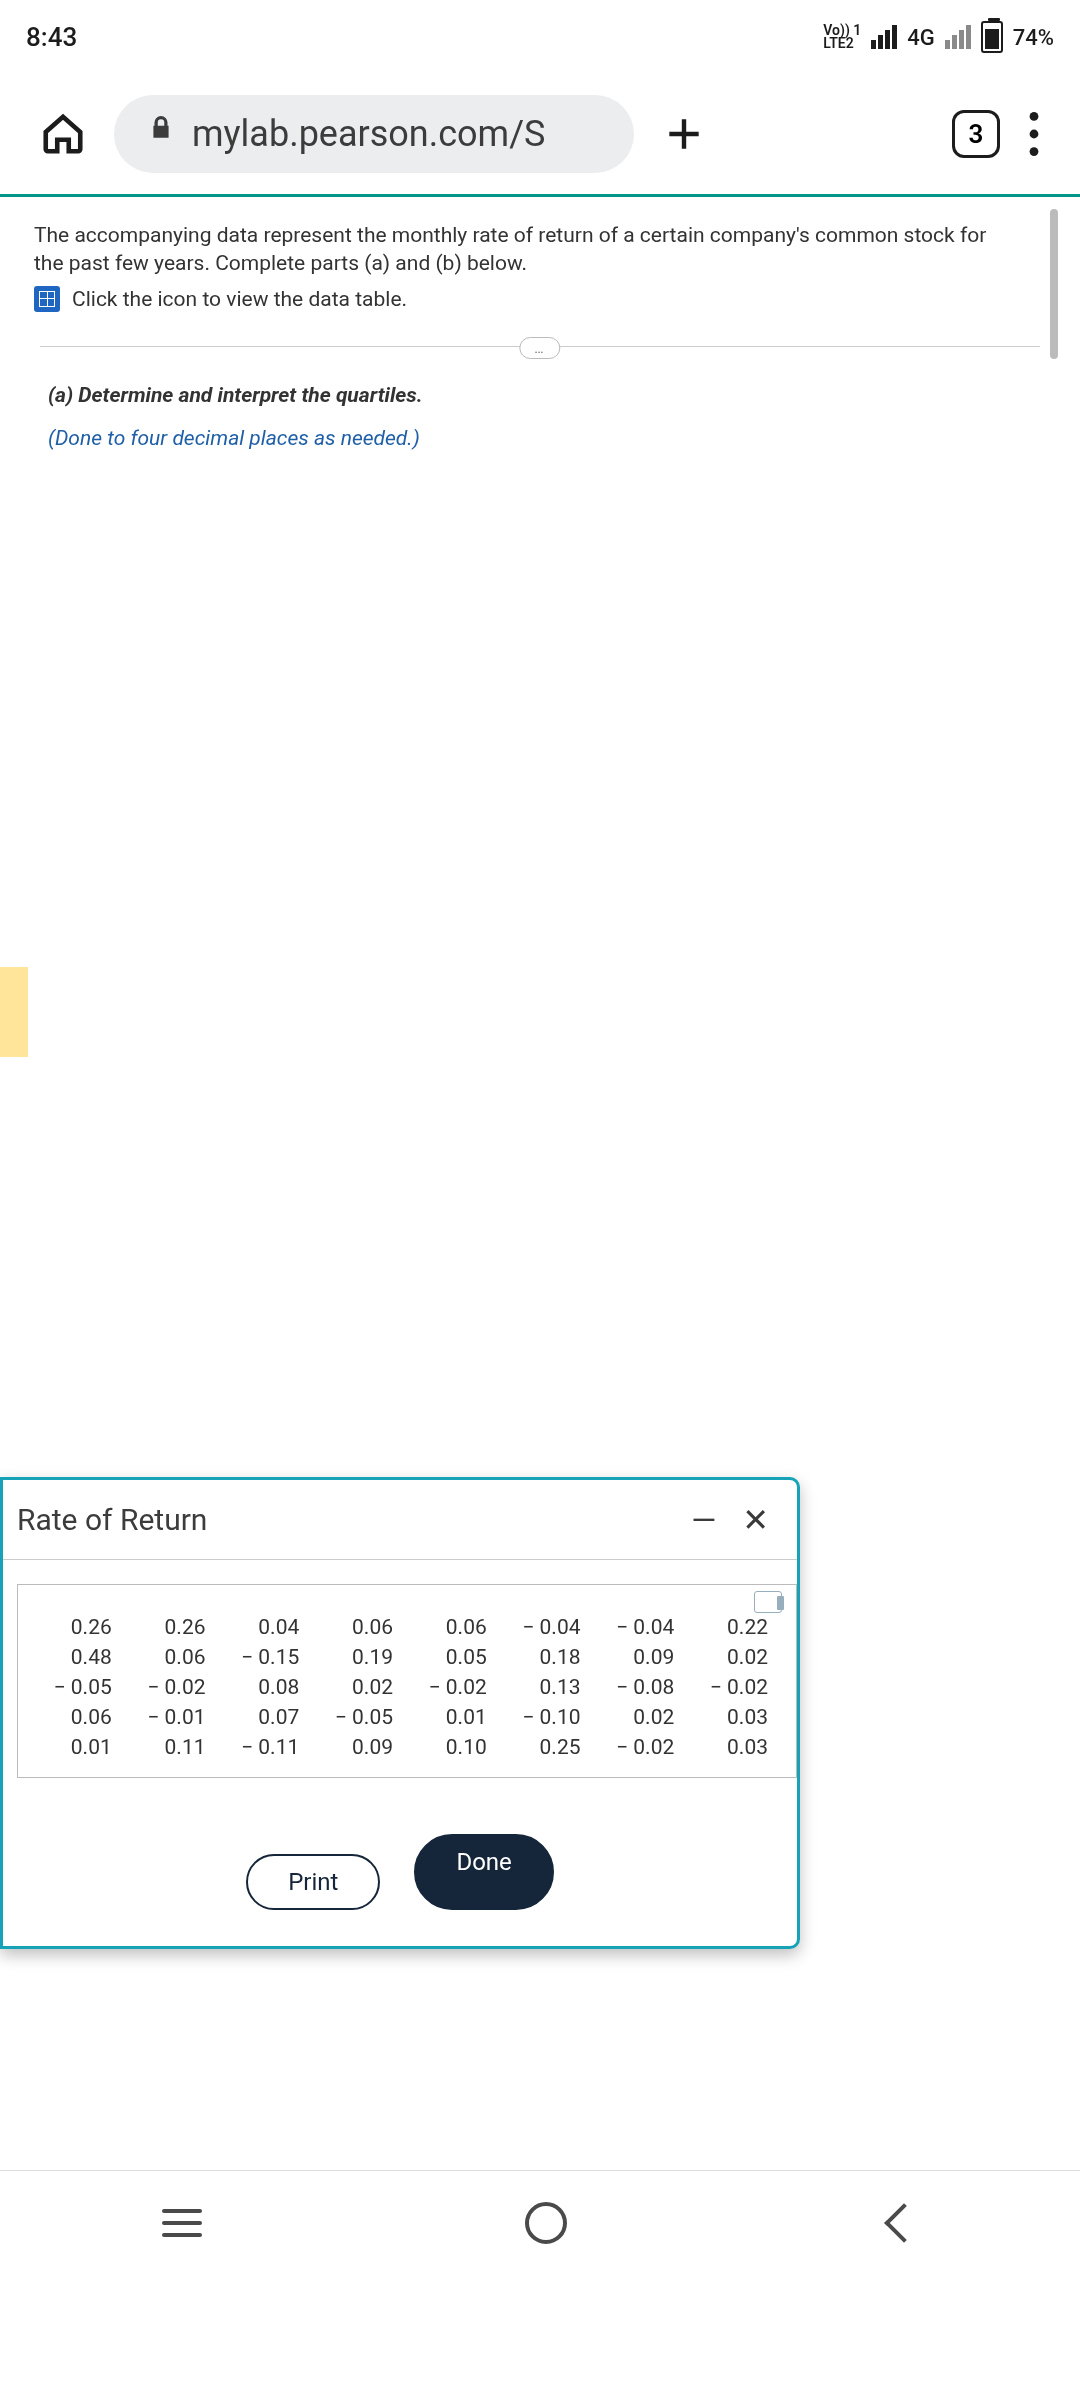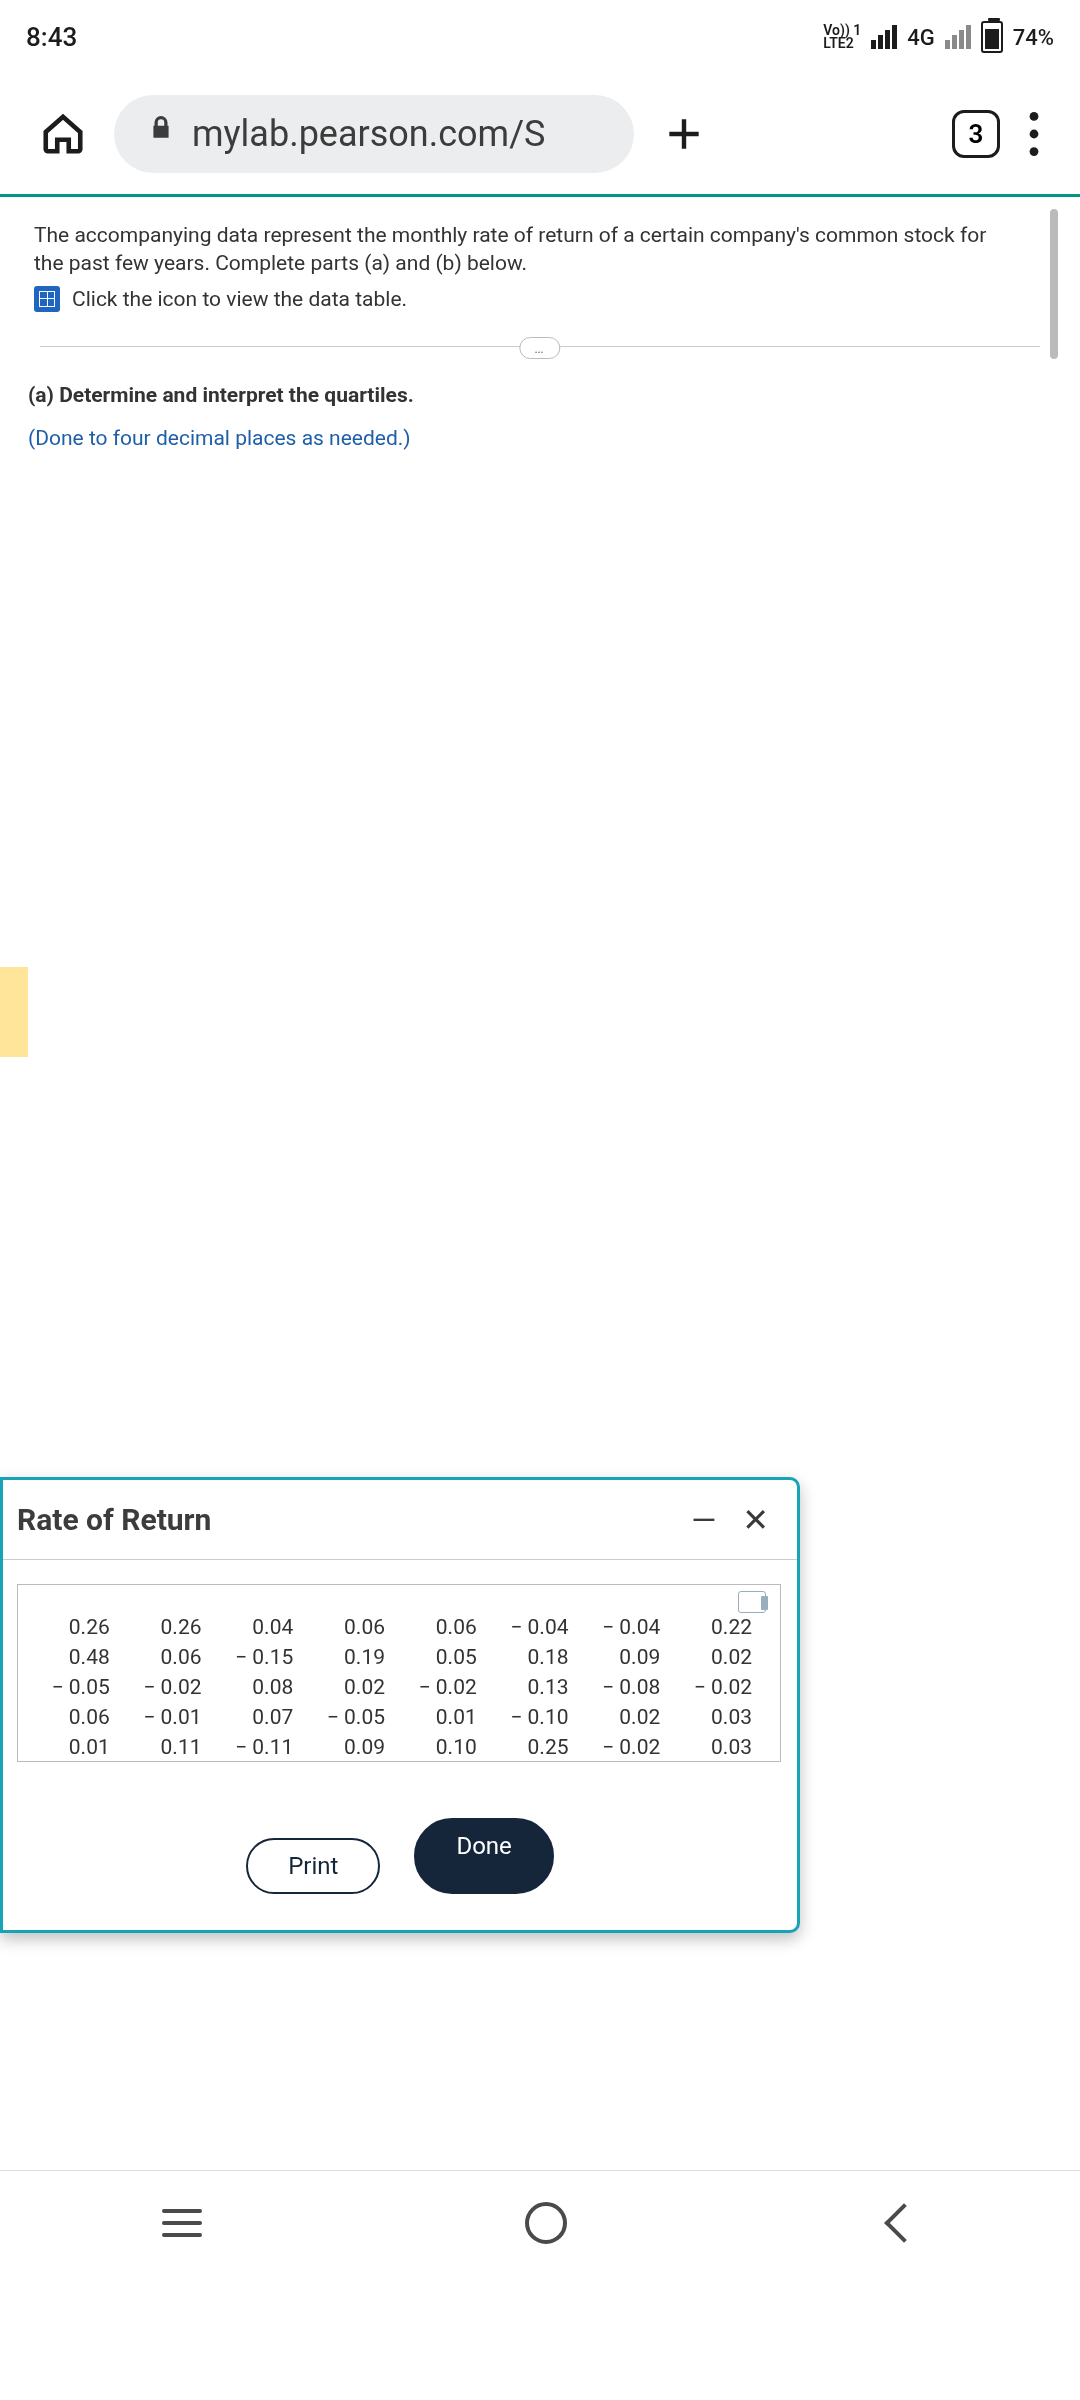--- a/index.html
+++ b/index.html
@@ -27,36 +27,36 @@
   .intro { font-size:21px; color:#333; line-height:1.35; padding-right:30px; }
   .data-link-row { display:flex; align-items:center; gap:12px; margin-top:8px; }
   .table-icon { width:26px; height:26px; background:#1f66c2; display:inline-flex; align-items:center; justify-content:center; border-radius:3px; }
   .table-icon-inner { width:16px; height:16px; border:1px solid #fff; background:linear-gradient(#fff,#fff) center/1px 100% no-repeat, linear-gradient(#fff,#fff) center/100% 1px no-repeat; }
   .data-link { font-size:21px; color:#333; }
   .scroll-rail { position:absolute; right:22px; top:12px; width:8px; height:150px; background:#bbb; border-radius:4px; }
   .divider-wrap { position:relative; margin:34px 40px 0 40px; }
   .hr { height:1px; background:#ccc; }
   .divider-pill { position:absolute; left:50%; top:-9px; transform:translateX(-50%); background:#fff; border:1px solid #bbb; border-radius:12px; padding:2px 14px; font-size:14px; color:#777; letter-spacing:2px; }
 
-  .part { padding:30px 28px 0; font-size:21px; color:#333; line-height:1.8; }
+  .part { padding:30px 48px 0; font-size:21px; color:#333; line-height:1.8;font-style:italic; }
   .q-line { margin-top:22px; }
   .sub { font-size:14px; vertical-align:sub; }
   .answer-box { display:inline-block; width:26px; height:26px; border:1px solid #6aa0d8; background:#eef4fb; vertical-align:middle; }
   .hint { color:#1f5fa8; margin-top:6px; }
 
   .left-tab { position:absolute; left:0; top:770px; width:28px; height:90px; background:#ffe59a; }
 
   
   .modal { position:absolute; left:0; top:1280px; width:800px; border:3px solid #16a3b8; border-top-right-radius:10px; border-bottom-right-radius:10px; background:#fff; padding:0 0 36px; box-shadow:0 6px 16px rgba(0,0,0,.25); }
   .modal-head { display:flex; align-items:center; padding:22px 28px 14px 14px; }
-  .modal-title { font-size:30px; font-weight:700; color:#3c3c3c; flex:1; }
+  .modal-title { font-size:30px; font-weight:400; color:#3c3c3c; flex:1; }
   .win-btns { display:flex; gap:26px; color:#3a3a3a; }
   .win-btns span { font-size:32px; font-weight:400; line-height:1; cursor:default; }
   .modal-sep { height:1px; background:#ccc; margin:8px 0 24px; }
-  .table-box { margin:0 16px 0 14px; border:1px solid #bbb; padding:30px 14px 2px; position:relative; }
+  .table-box { margin:0 0 0 14px; border:1px solid #bbb; padding:30px 14px 18px; position:relative; }
   .copy-chip { position:absolute; top:6px; right:14px; width:28px; height:22px; border:1px solid #97aebd; border-radius:3px; }
   .copy-chip::after { content:""; position:absolute; right:-3px; top:4px; width:7px; height:14px; background:#97aebd; border-radius:1px; }
   .data-grid { display:grid; grid-template-columns:repeat(8, 1fr); gap:6px 0; font-size:21px; color:#333; }
   .data-grid span { text-align:right; padding-right:14px; white-space:nowrap; }
   .modal-btn-row { display:flex; justify-content:center; gap:34px; margin-top:56px; }
   .btn { font-size:24px; padding:12px 40px; border-radius:40px; }
   .btn-outline { background:#fff; color:#16263a; border:2px solid #16263a;margin-top:20px; }
   .btn-solid { background:#16263a; color:#fff; border:2px solid #16263a; }
 
   

